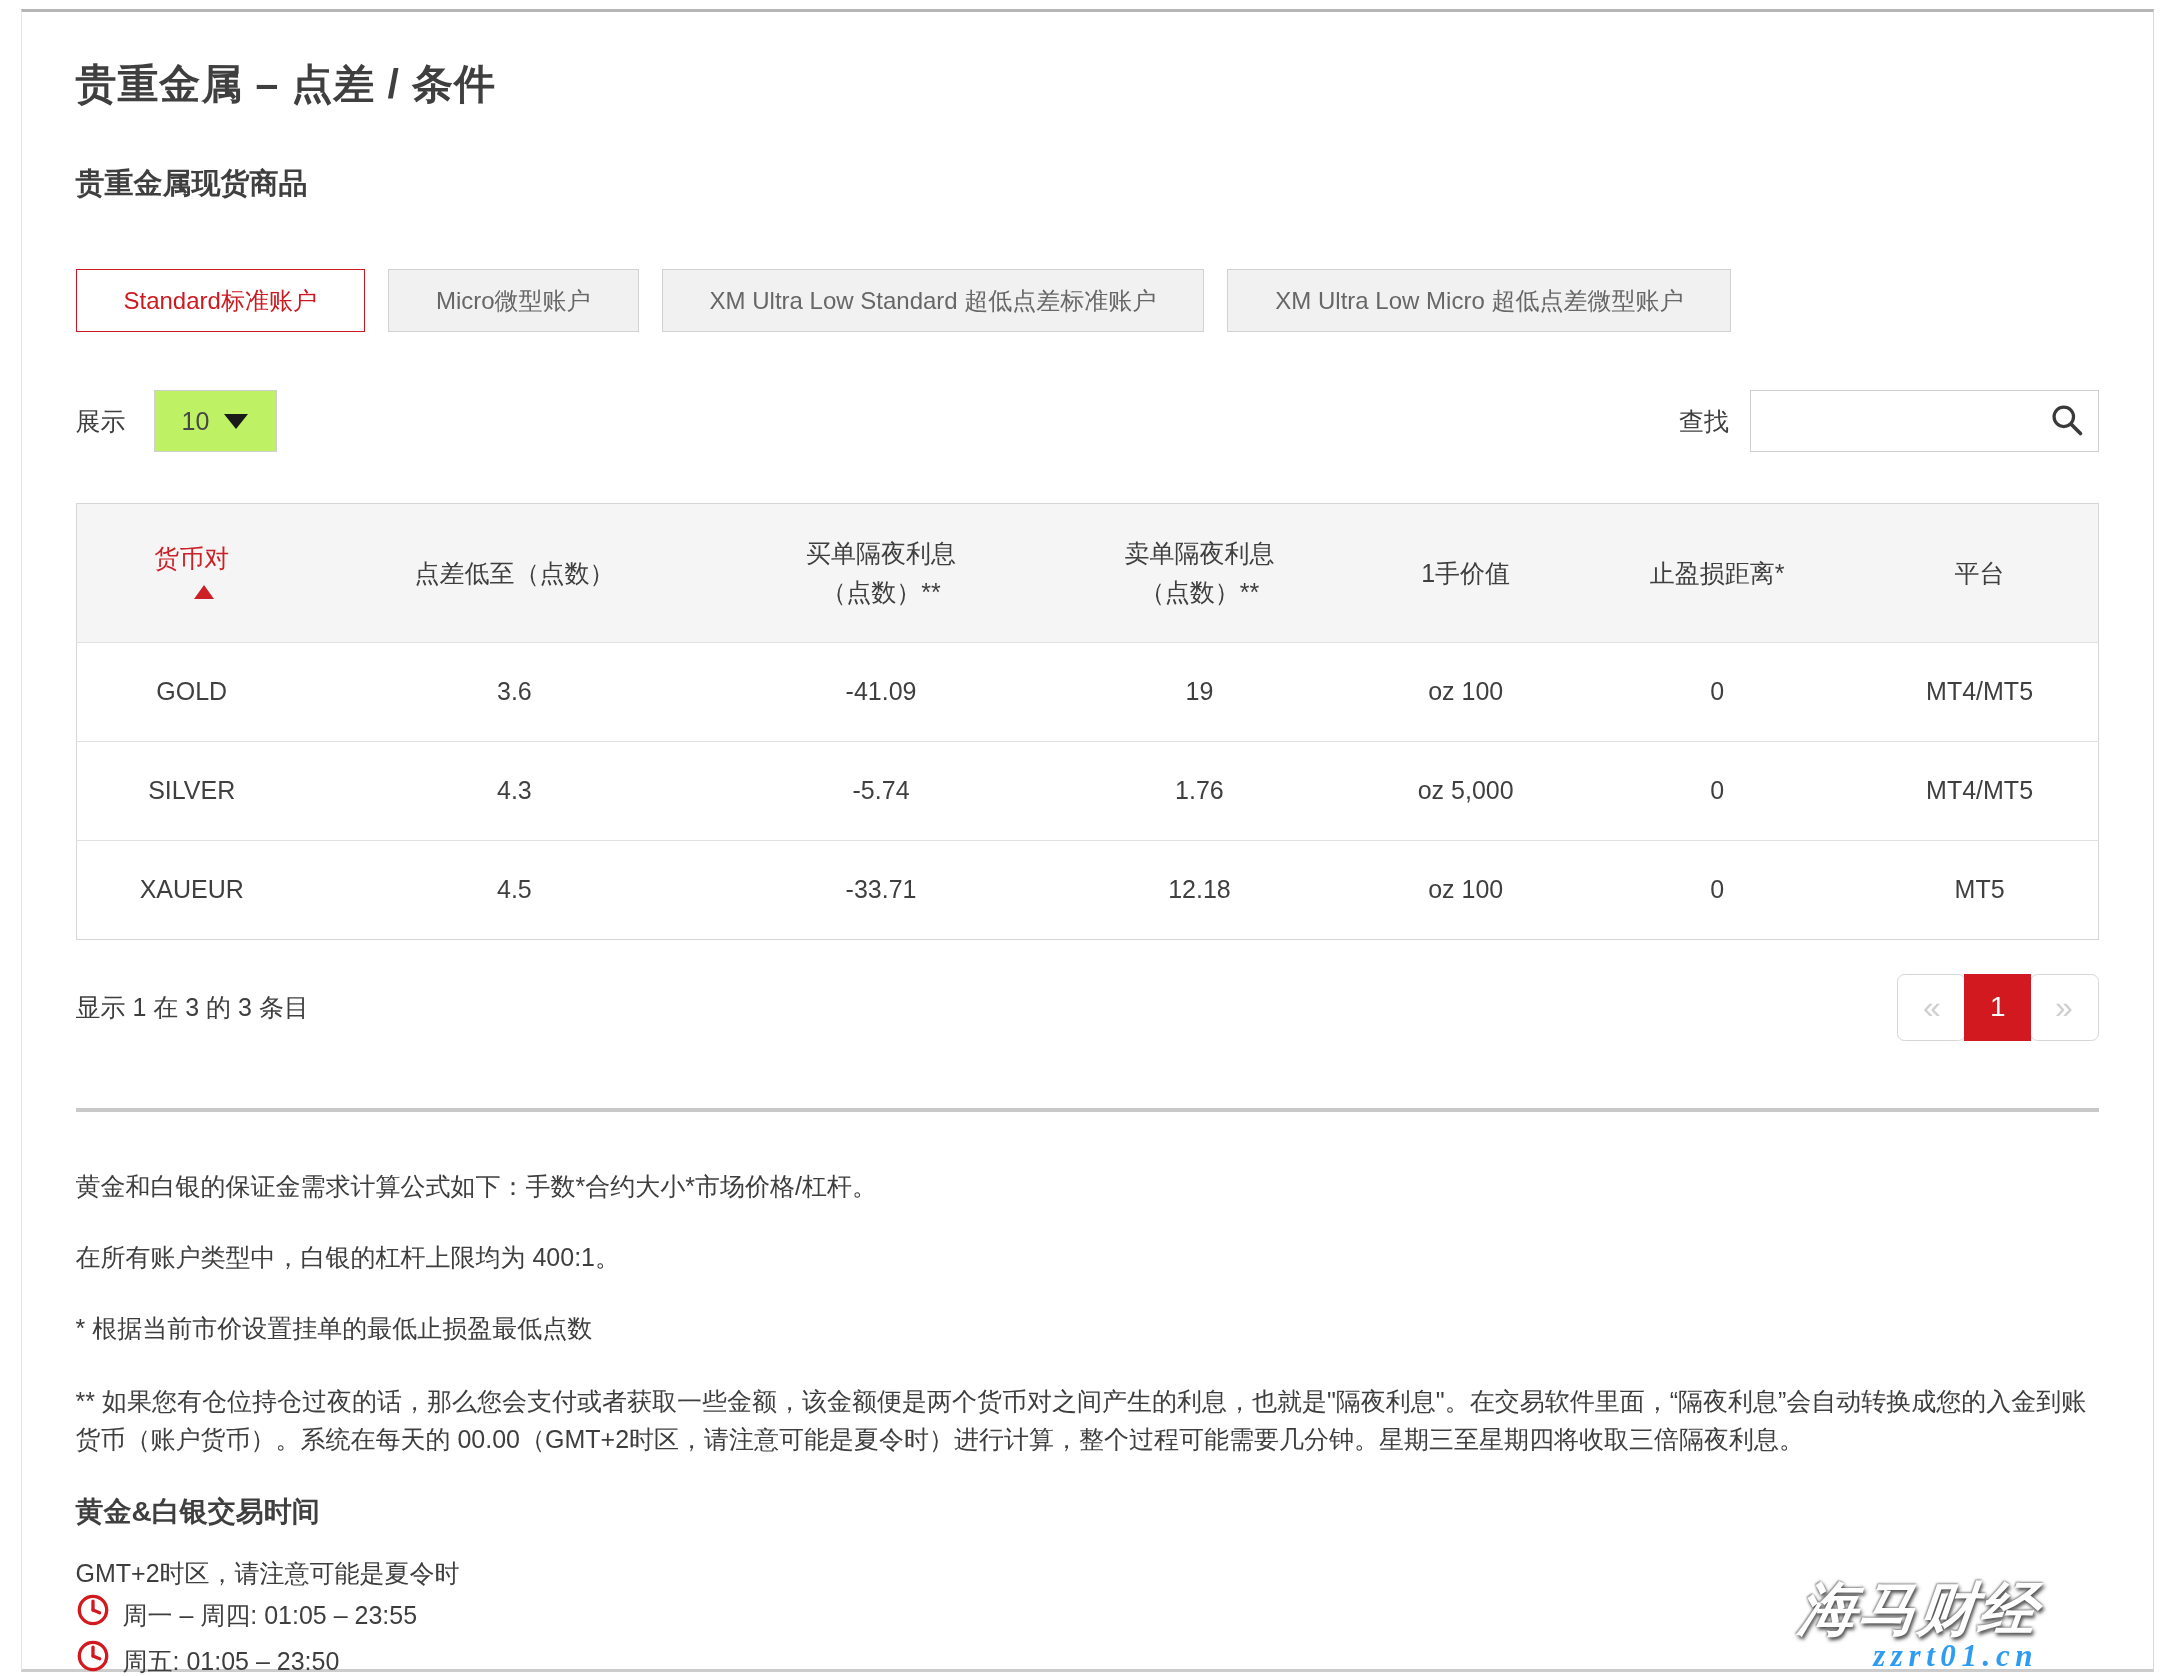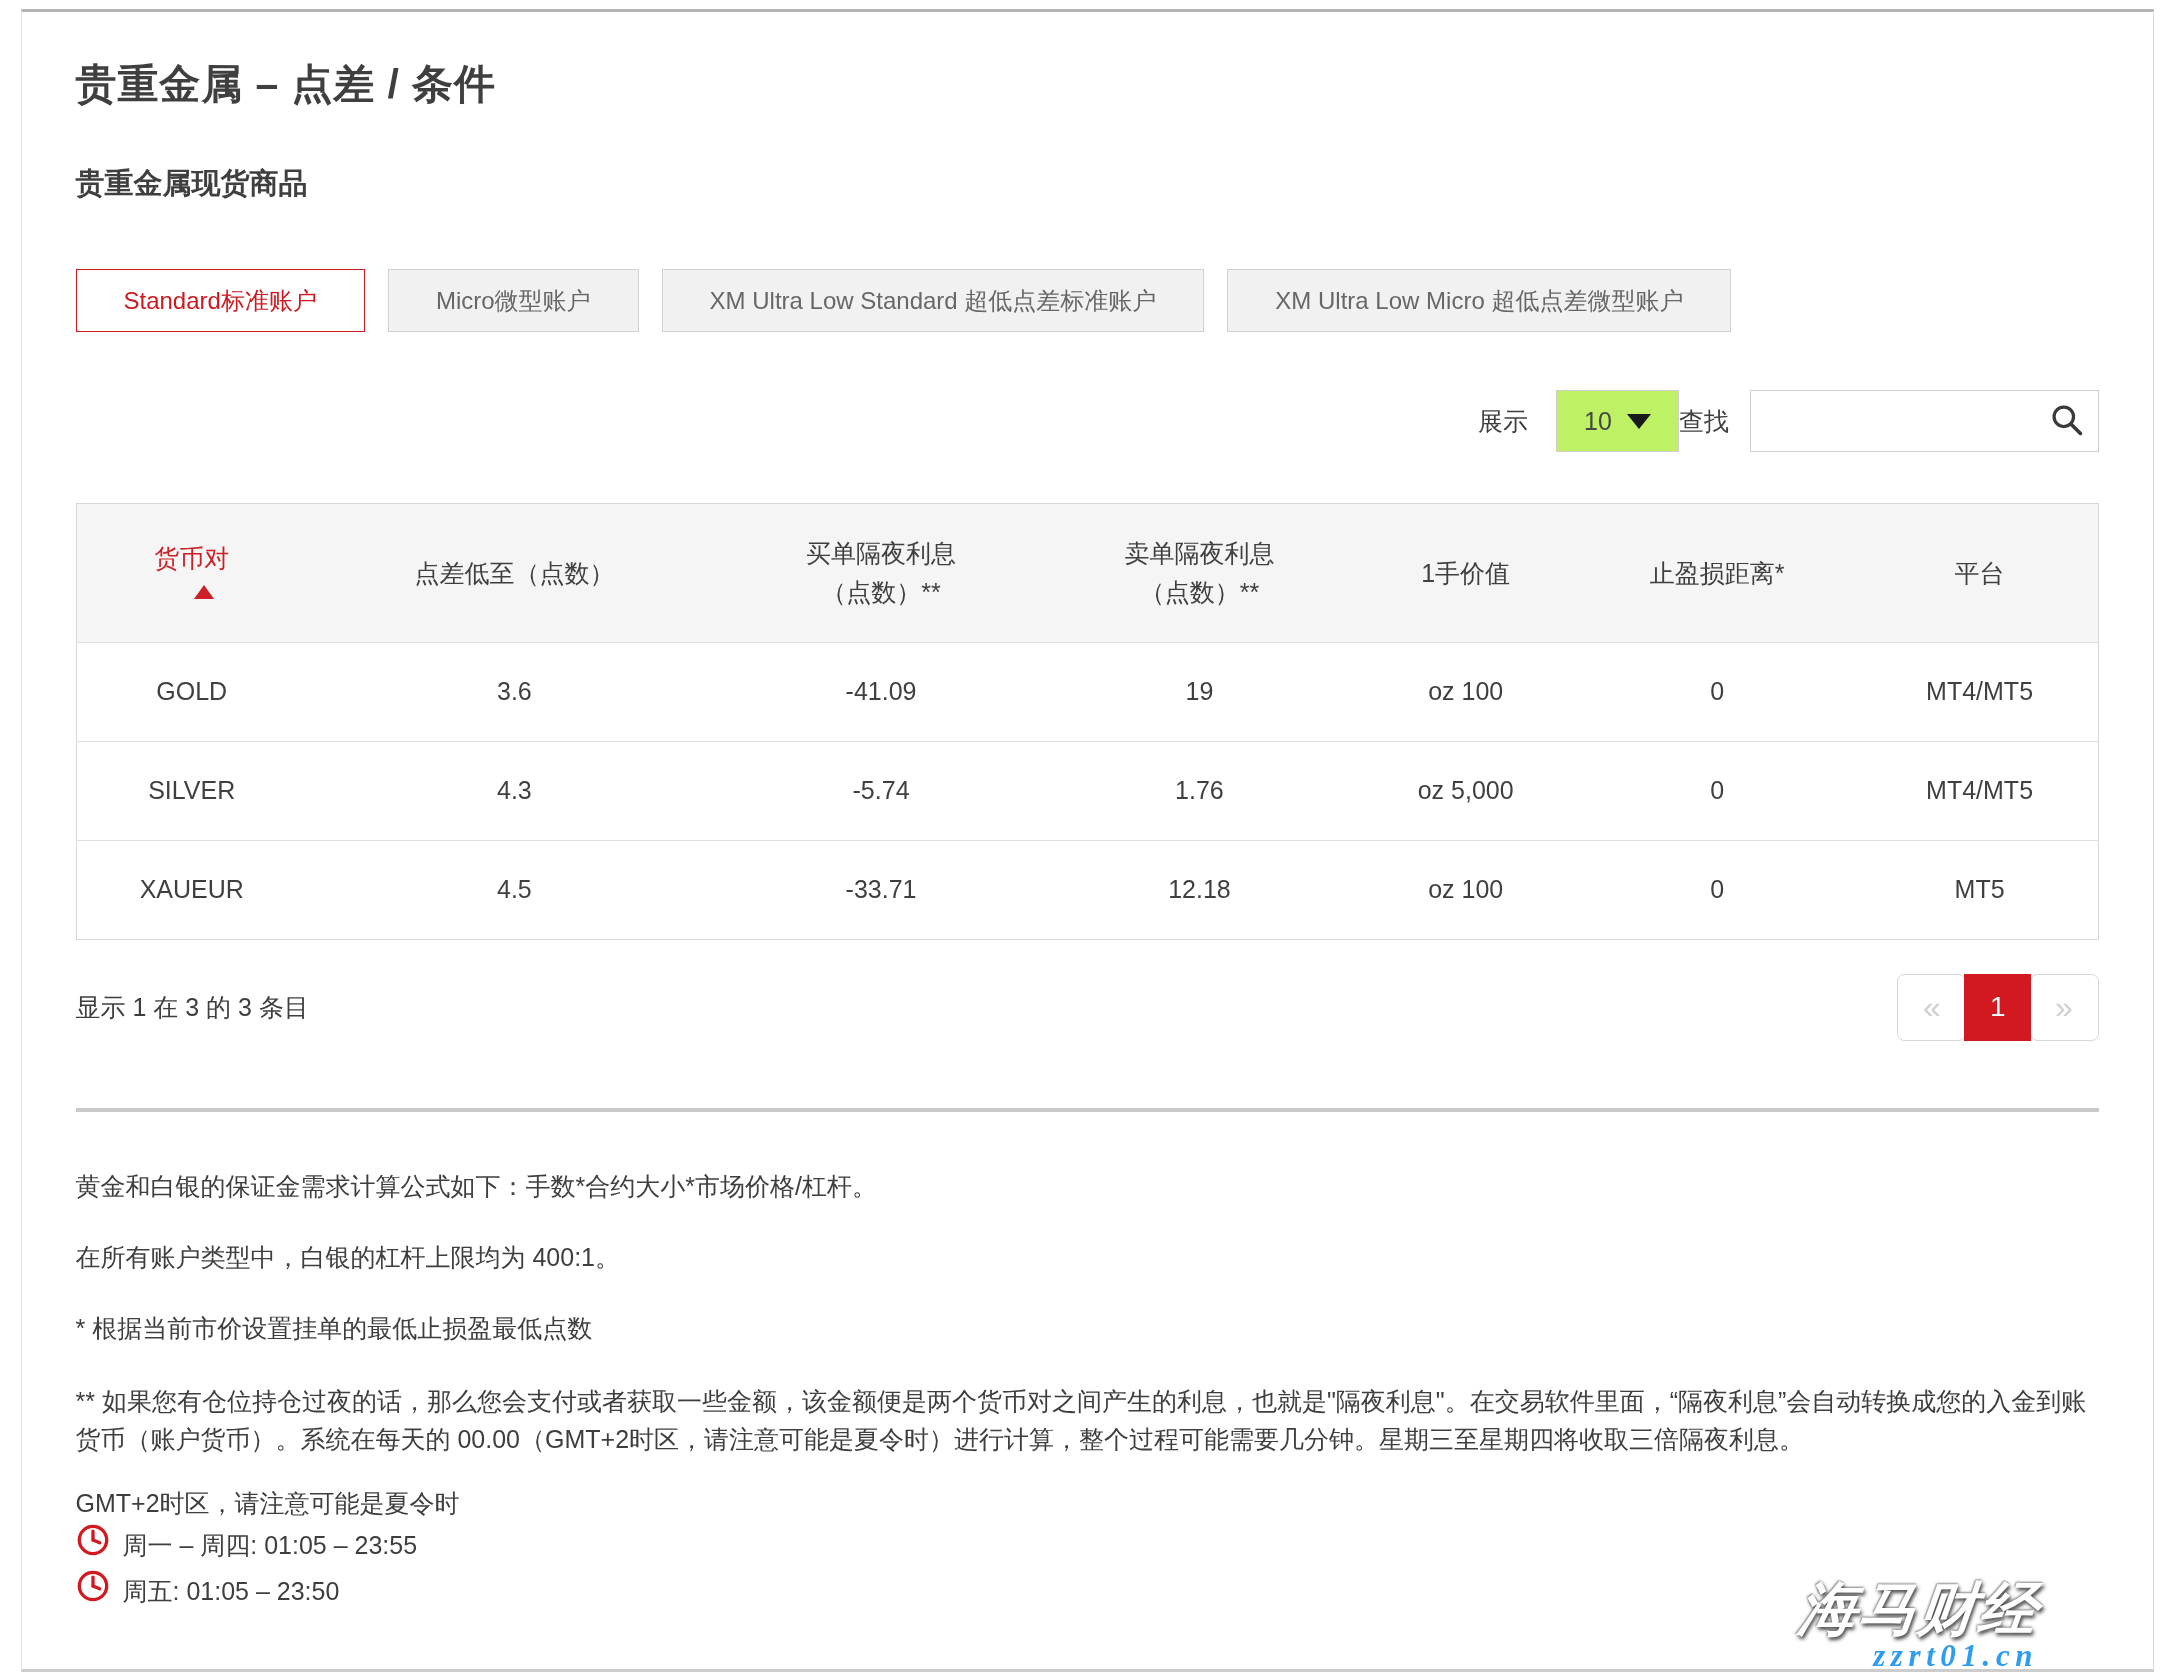--- a/index.html
+++ b/index.html
@@ -29,21 +29,21 @@
   }
   
   .tabs { display:flex; gap:23px; margin-top:65px; }
   .tab {
     height:63px; display:flex; align-items:center; justify-content:center;
     padding:0 47px; font-size:24px; cursor:pointer; white-space:nowrap;
     background:#f1f1f1; border:1.9px solid #d2d2d2; color:#676767;
   }
   .tab.active { background:#fff; border:1.9px solid #cc1a21; color:#cc1a21; }
   
-  .controls { display:flex; justify-content:flex-end; align-items:center; margin-top:58px; }
+  .controls { display:flex; justify-content:space-between; align-items:center; margin-top:58px; }
   .control-left, .control-right { display:flex; align-items:center; }
   .control-label { font-size:25px; color:#3e3e3e; }
   .page-size-select {
     margin-left:28px; width:123px; height:62px;
     border:1.9px solid #cfcfcf; background:#bef264;
     display:flex; align-items:center; justify-content:center; gap:15px;
     cursor:pointer;
   }
   .page-size-value { font-size:25px; color:#474747; }
   .caret-down {
@@ -233,20 +233,21 @@
 
     <hr class="divider">
 
     <div class="notes">
       <p class="note">黄金和白银的保证金需求计算公式如下：手数*合约大小*市场价格/杠杆。</p>
       <p class="note">在所有账户类型中，白银的杠杆上限均为 400:1。</p>
       <p class="note">* 根据当前市价设置挂单的最低止损盈最低点数</p>
       <p class="note long">** 如果您有仓位持仓过夜的话，那么您会支付或者获取一些金额，该金额便是两个货币对之间产生的利息，也就是"隔夜利息"。在交易软件里面，“隔夜利息”会自动转换成您的入金到账货币（账户货币）。系统在每天的 00.00（GMT+2时区，请注意可能是夏令时）进行计算，整个过程可能需要几分钟。星期三至星期四将收取三倍隔夜利息。</p>
     </div>
 
+    <h3 class="hours-heading">黄金&amp;白银交易时间</h3>
     <p class="tz-note">GMT+2时区，请注意可能是夏令时</p>
 
     <div class="schedule-line">
       <span>
         <svg width="34" height="34" viewBox="0 0 36 36">
           <circle cx="18" cy="18" r="14.5" fill="none" stroke="#d2191f" stroke-width="3.5"></circle>
           <line x1="18" y1="18" x2="18" y2="8.5" stroke="#d2191f" stroke-width="3.5" stroke-linecap="round"></line>
           <line x1="18" y1="18" x2="25" y2="21" stroke="#d2191f" stroke-width="3.5" stroke-linecap="round"></line>
         </svg>
       </span>

